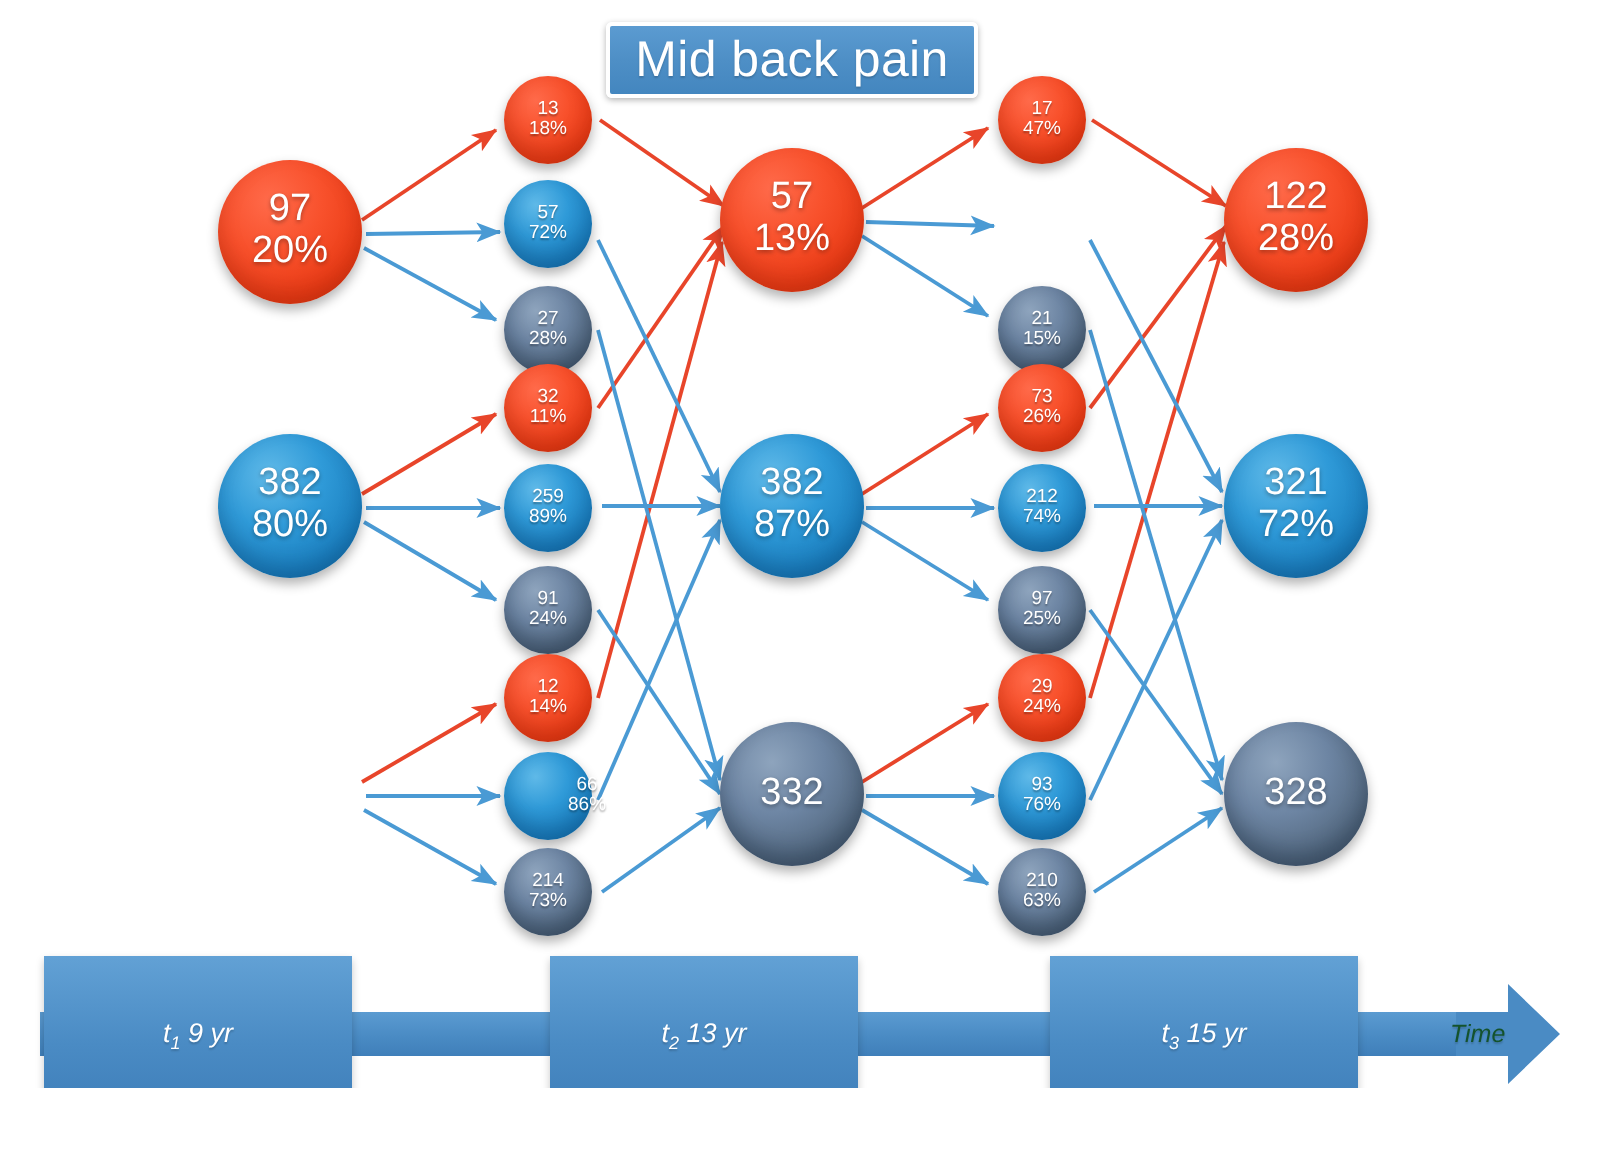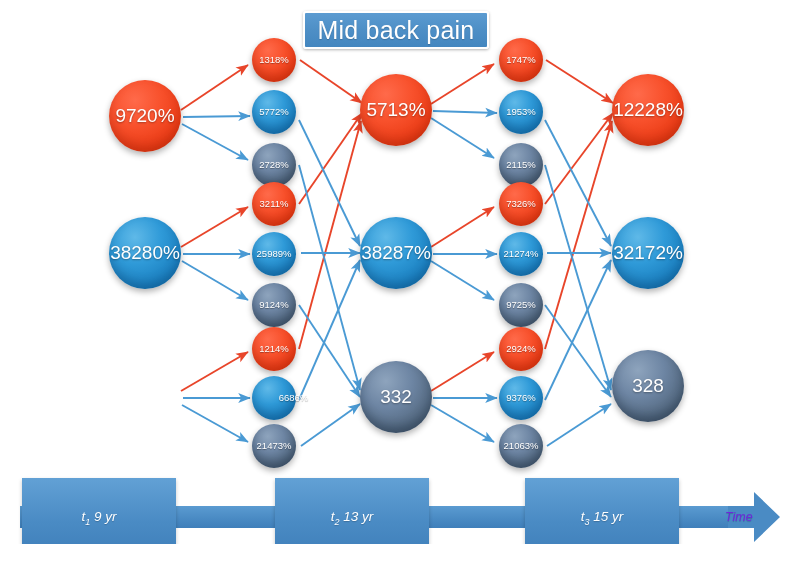--- a/index.html
+++ b/index.html
@@ -56,20 +56,21 @@
     line-height: 1;
     letter-spacing: 0.2px;
     text-shadow: 0 1px 1px rgba(0,0,0,0.18);
   }
 
   
   .node {
     position: absolute;
     border-radius: 50%;
     display: flex;
+    flex-direction: column;
     align-items: center;
     justify-content: center;
     color: #ffffff;
     text-align: center;
     box-sizing: border-box;
     line-height: 1.08;
   }
   .node .v1 { display:block; }
   .node .v2 { display:block; }
 
@@ -116,21 +117,21 @@
     align-items: center;
     justify-content: center;
     color: #ffffff;
     font-size: 13.5px;
     font-style: italic;
   }
   .tl-box span { text-shadow: 0 1px 1px rgba(0,0,0,0.2); }
   .tl-box sub { font-size: 9px; font-style: italic; }
   .tl-arrow-label {
     position: absolute;
-    color: #6d28d9;
+    color: #14532d;
     font-size: 12.5px;
     font-style: italic;
     text-shadow: 0 1px 1px rgba(0,0,0,0.2);
   }
 </style>
 </head>
 <body>
 
 <div id="stage">
 
@@ -272,24 +273,20 @@
     </div>
     <div class="node big c-slate" style="left:360px; top:361px;">
       <span class="v1">332</span>
       <span class="v2"></span>
     </div>
 
     <div class="node small c-red" style="left:499px; top:38px;">
       <span class="v1">17</span>
       <span class="v2">47%</span>
     </div>
-    <div class="node small c-blue" style="left:499px; top:90px;">
-      <span class="v1">19</span>
-      <span class="v2">53%</span>
-    </div>
     <div class="node small c-slate" style="left:499px; top:143px;">
       <span class="v1">21</span>
       <span class="v2">15%</span>
     </div>
 
     <div class="node small c-red" style="left:499px; top:182px;">
       <span class="v1">73</span>
       <span class="v2">26%</span>
     </div>
     <div class="node small c-blue" style="left:499px; top:232px;">
@@ -315,21 +312,21 @@
     </div>
 
     <div class="node big c-red" style="left:612px; top:74px;">
       <span class="v1">122</span>
       <span class="v2">28%</span>
     </div>
     <div class="node big c-blue" style="left:612px; top:217px;">
       <span class="v1">321</span>
       <span class="v2">72%</span>
     </div>
-    <div class="node big c-slate" style="left:612px; top:350px;text-align:right;">
+    <div class="node big c-slate" style="left:612px; top:361px;text-align:right;">
       <span class="v1">328</span>
       <span class="v2"></span>
     </div>
 
     <div>
       <div class="tl-shaft" style="left:20px; top:506px; width:715px; height:22px;"></div>
       <svg style="position:absolute; left:728px; top:492px; width:52px; height:50px;" viewBox="0 0 52 50">
         <path d="M0,14 L26,14 L26,0 L52,25 L26,50 L26,36 L0,36 Z" fill="#4a8bc4"></path>
       </svg>
 

